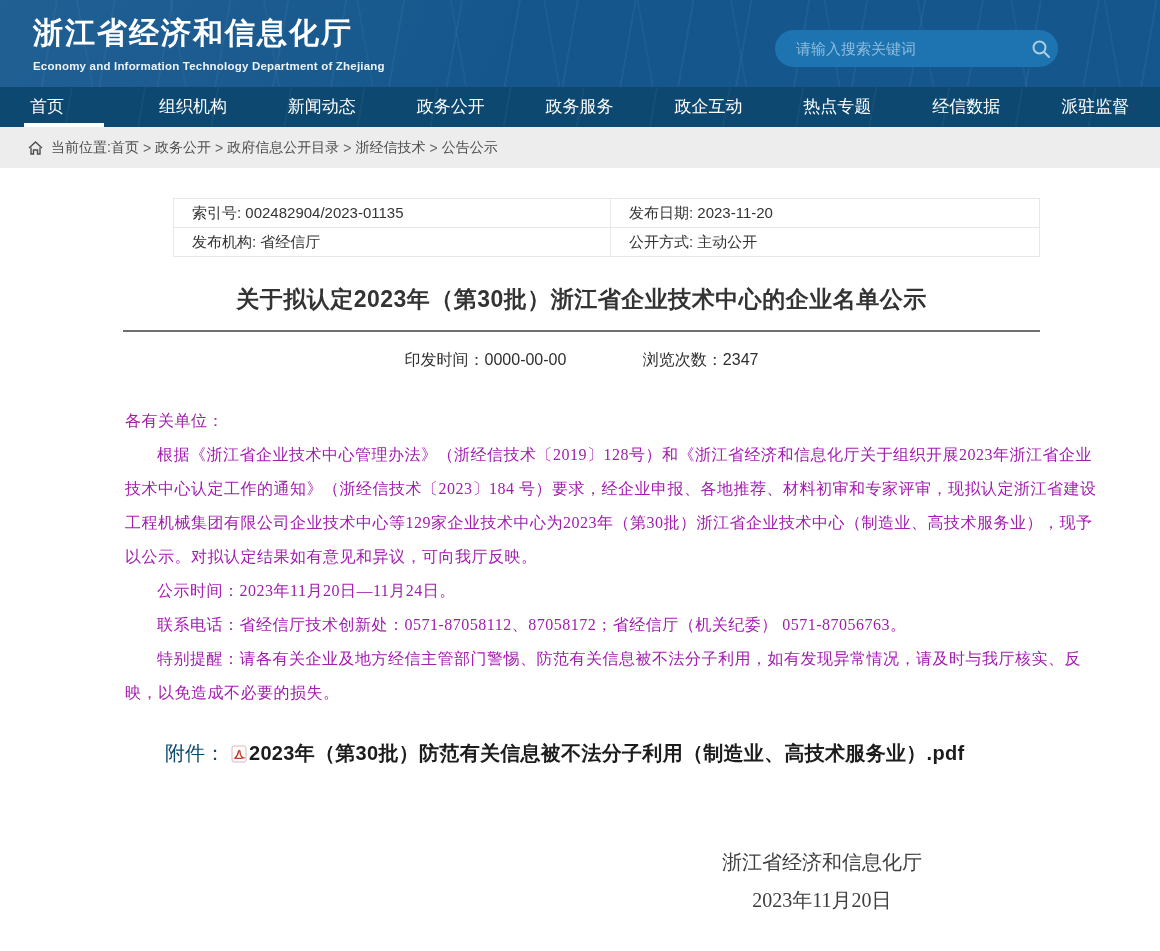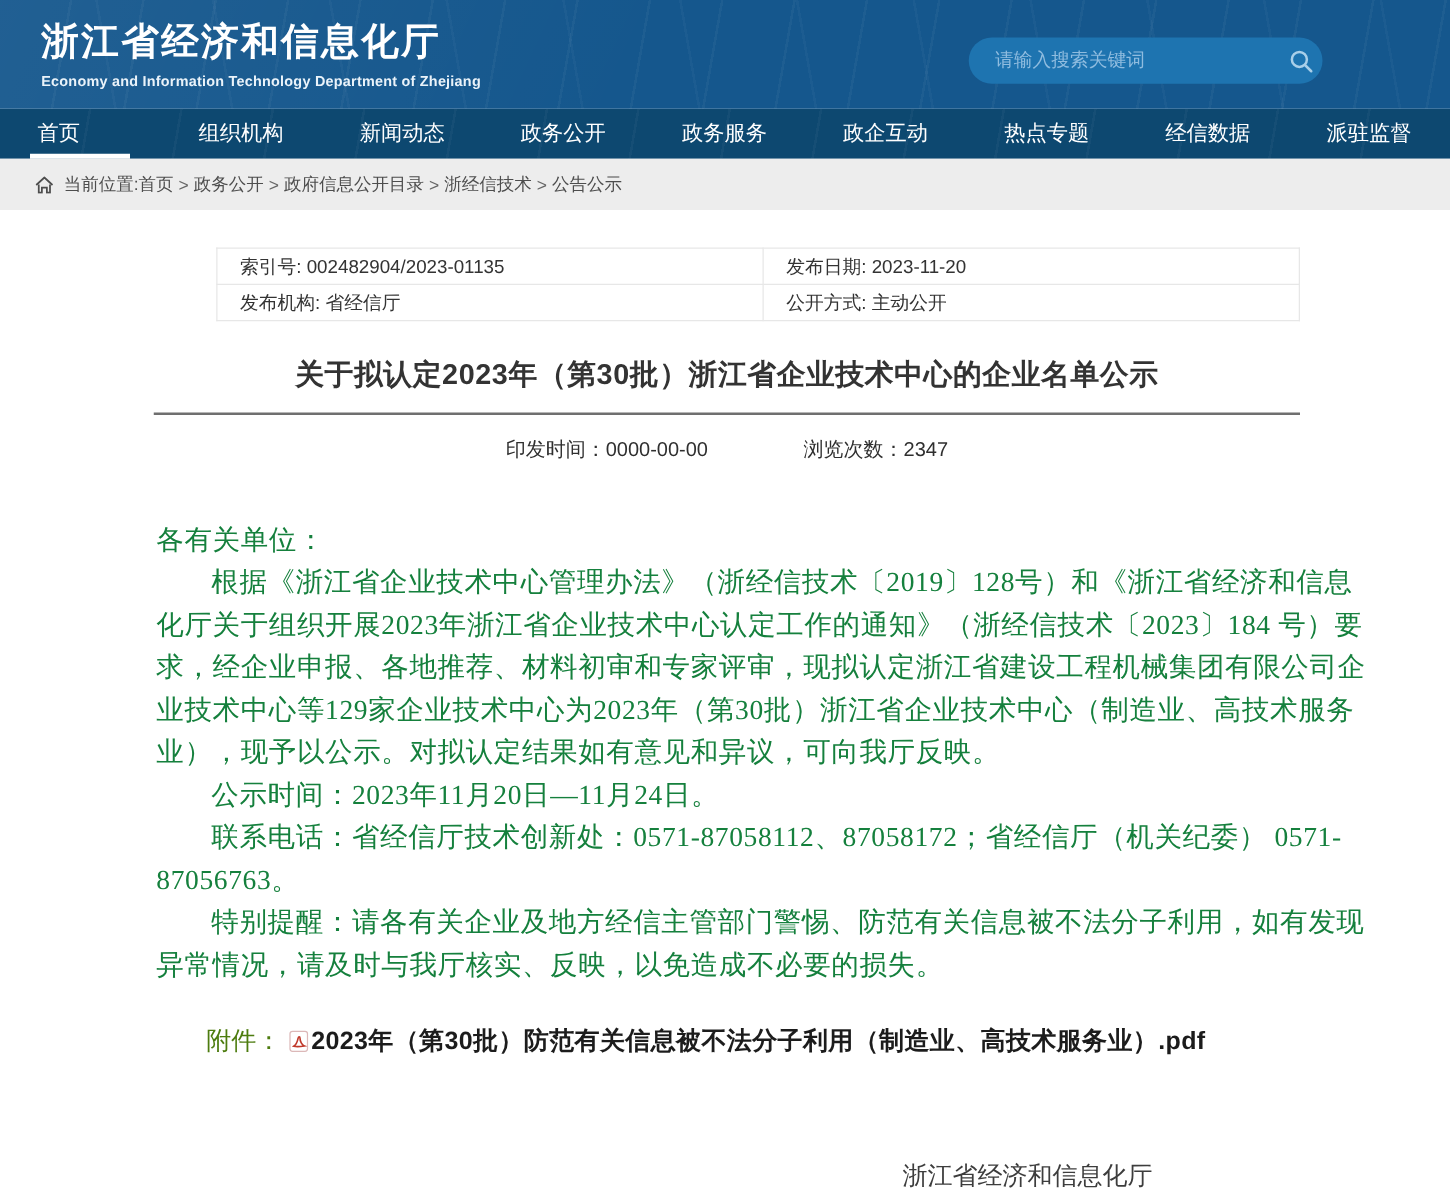--- a/index.html
+++ b/index.html
@@ -67,30 +67,30 @@
     margin:27px 0 0 123px;width:917px;text-align:center;
     font-size:23px;font-weight:bold;color:#333333;letter-spacing:0.5px;
   }
   .title-rule{margin:15px 0 0 123px;width:917px;border:none;border-top:2px solid #6f6f6f;}
   .doc-meta{
     margin:18px 0 0 123px;width:917px;text-align:center;
     font-size:16px;color:#2f2f2f;
   }
   .doc-meta .pair{margin:0 36px;}
   .article{
-    margin:44px 0 0 125px;width:972px;
+    margin:33px 0 0 125px;width:972px;
     font-family:"Liberation Serif",serif;
-    font-size:22px;line-height:34px;color:#15803d;letter-spacing:0.5px;
+    font-size:16px;line-height:34px;color:#a21caf;letter-spacing:0.5px;
   }
   .article p{margin:0;}
   .article p.indent{text-indent:2em;}
   .attachment{
     margin:30px 0 0 165px;font-size:20px;display:flex;align-items:center;
   }
-  .attach-label{font-family:"Liberation Serif",serif;color:#4d7c0f;}
+  .attach-label{font-family:"Liberation Serif",serif;color:#0c4a6e;}
   .pdf-icon{display:inline-flex;margin:0 2px 0 6px;}
   .attach-link{
     color:#1c1c1c;font-weight:600;cursor:pointer;letter-spacing:0.3px;
     font-family:"Liberation Sans",sans-serif;font-size:20px;
   }
   .signature{
     margin-top:76px;text-align:right;padding-right:238px;
     font-family:"Liberation Serif",serif;font-size:20px;color:#3d3d3d;
   }
   .signature .sig-inner{display:inline-block;text-align:center;line-height:38px;}

